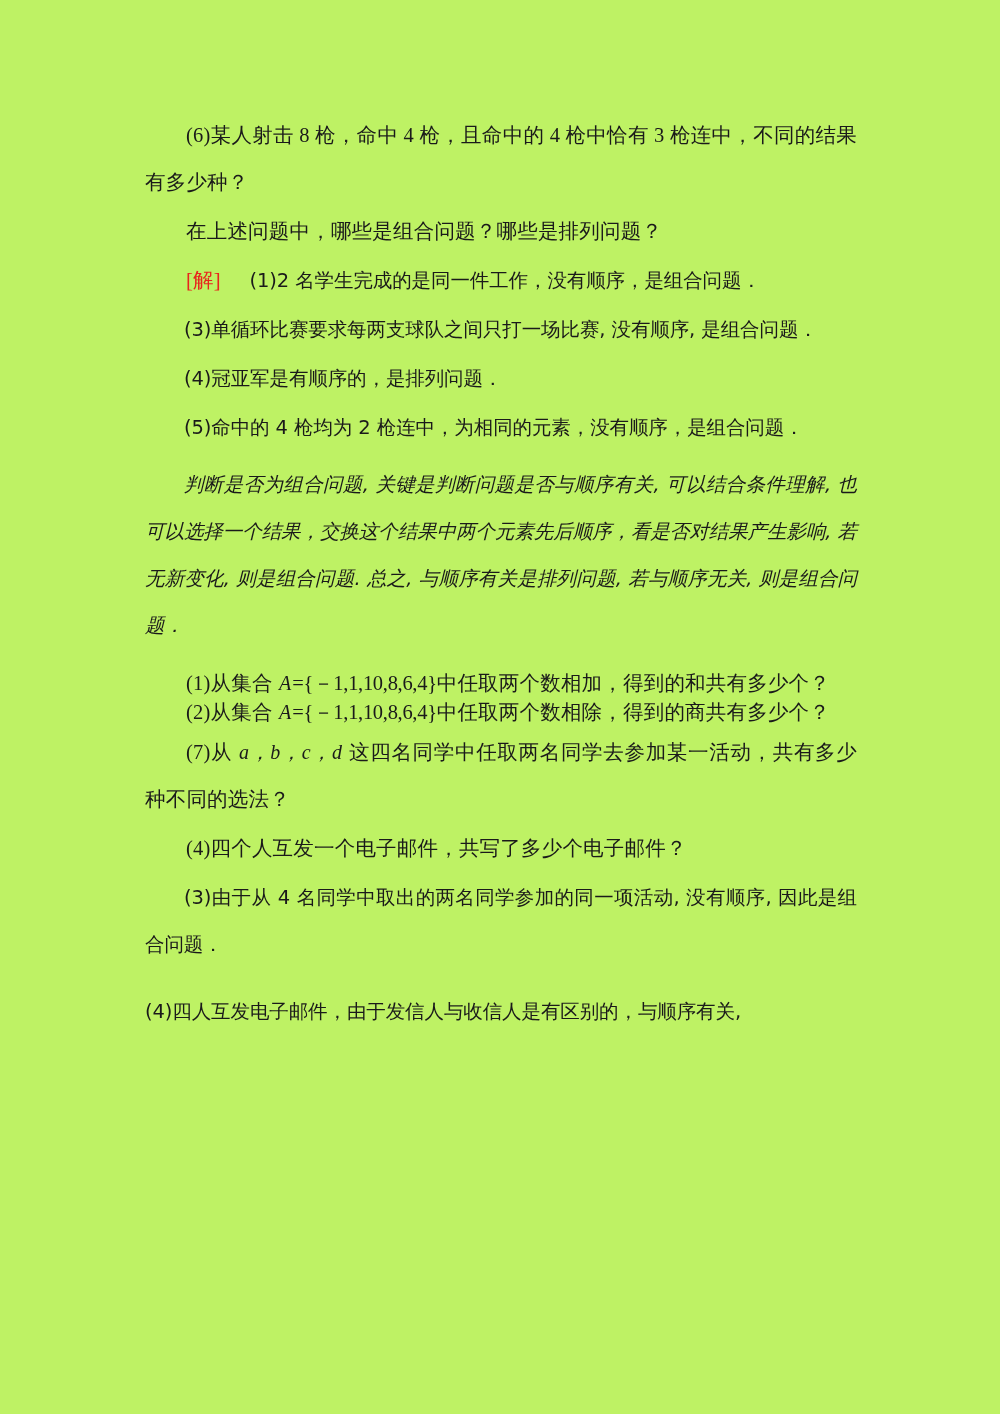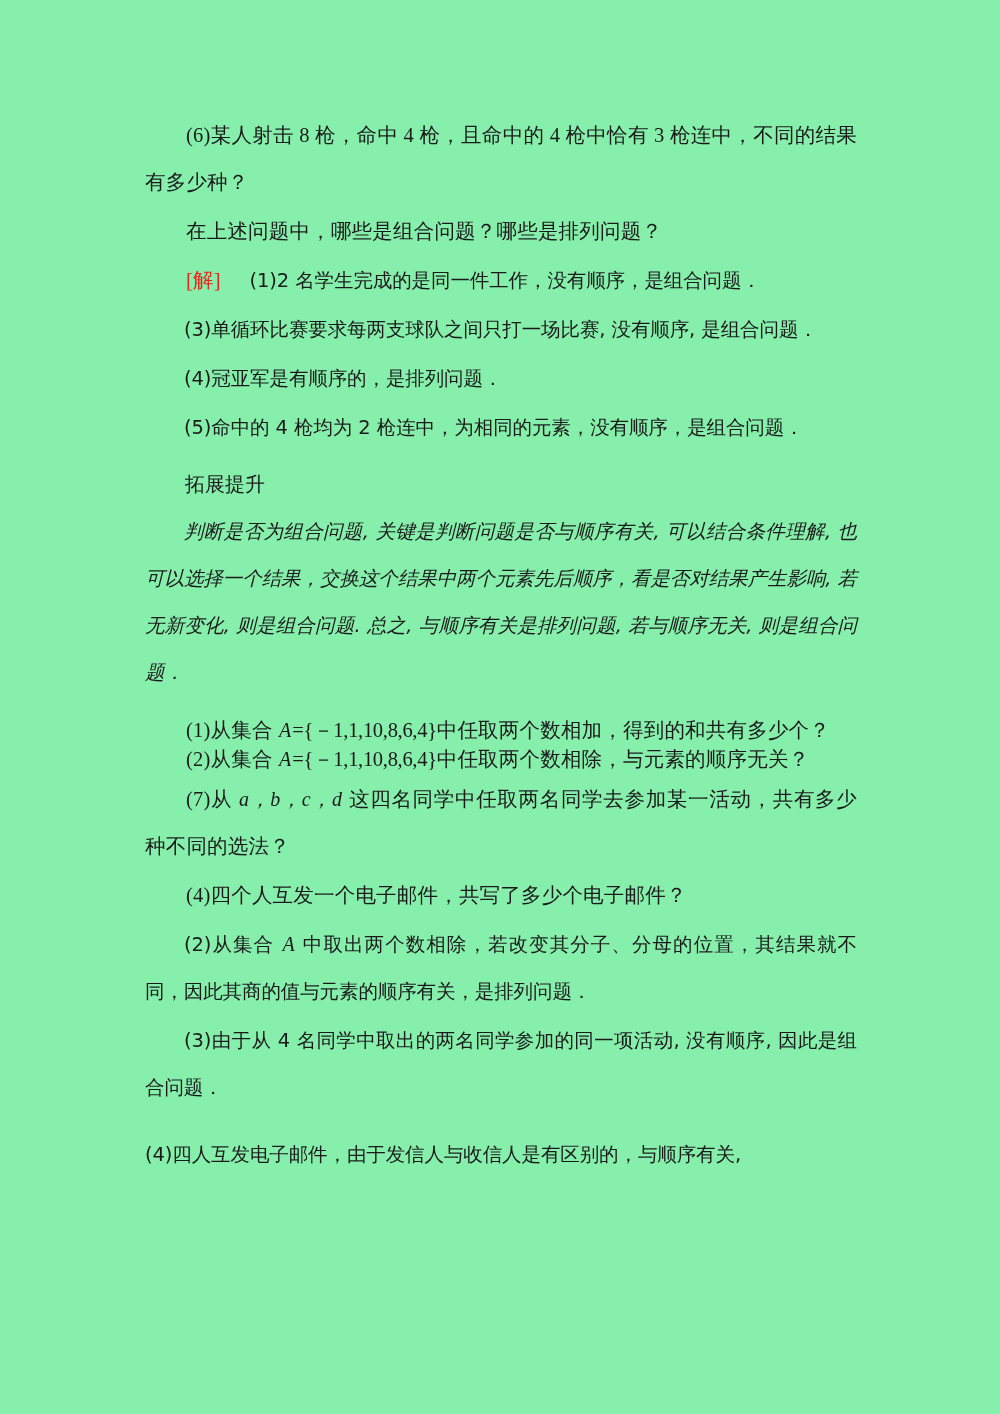--- a/index.html
+++ b/index.html
@@ -4,21 +4,21 @@
 <style>
   html, body {
     margin: 0;
     padding: 0;
     background: #ffffff;
   }
   .page {
     position: relative;
     width: 1000px;
     height: 1414px;
-    background: #86efac;
+    background: #bef264;
     overflow: hidden;
     box-sizing: border-box;
   }
   .content {
     position: absolute;
     left: 145px;
     top: 112px;
     width: 712px;
   }
 
@@ -97,34 +97,32 @@
     <p class="p serif indent gap-sm"><span class="red">[解]</span><span class="tab"></span><span class="sans">(1)2 名学生完成的是同一件工作，没有顺序，是组合问题．</span></p>
 
 
     <p class="p sans indent gap-sm">(3)单循环比赛要求每两支球队之间只打一场比赛, 没有顺序, 是组合问题．</p>
 
     <p class="p sans indent gap-sm">(4)冠亚军是有顺序的，是排列问题．</p>
 
     <p class="p sans indent gap-sm">(5)命中的 4 枪均为 2 枪连中，为相同的元素，没有顺序，是组合问题．</p>
 
 
-    <p class="p heiti-head indent gap-lg">拓展提升</p>
 
     <p class="p sans indent gap-md">判断是否为组合问题, 关键是判断问题是否与顺序有关, 可以结合条件理解, 也可以选择一个结果，交换这个结果中两个元素先后顺序，看是否对结果产生影响, 若无新变化, 则是组合问题. 总之, 与顺序有关是排列问题, 若与顺序无关, 则是组合问题．</p>
 
 
     <p class="p serif indent tight tight-top"><span>(1)从集合 </span><span class="mathvar">A</span><span class="setexpr">={－1,1,10,8,6,4}</span><span>中任取两个数相加，得到的和共有多少个？</span></p>
 
-    <p class="p serif indent tight"><span>(2)从集合 </span><span class="mathvar">A</span><span class="setexpr">={－1,1,10,8,6,4}</span><span>中任取两个数相除，与元素的顺序无关？</span></p>
+    <p class="p serif indent tight"><span>(2)从集合 </span><span class="mathvar">A</span><span class="setexpr">={－1,1,10,8,6,4}</span><span>中任取两个数相除，得到的商共有多少个？</span></p>
 
     <p class="p serif indent gap-sm"><span>(7)从 </span><span class="mathvar">a，b，c，d</span><span> 这四名同学中任取两名同学去参加某一活动，共有多少种不同的选法？</span></p>
 
     <p class="p serif indent gap-sm">(4)四个人互发一个电子邮件，共写了多少个电子邮件？</p>
 
 
-    <p class="p sans indent gap-sm"><span>(2)从集合 </span><span class="mathvar">A</span><span> 中取出两个数相除，若改变其分子、分母的位置，其结果就不同，因此其商的值与元素的顺序有关，是排列问题．</span></p>
 
     <p class="p sans indent gap-sm">(3)由于从 4 名同学中取出的两名同学参加的同一项活动, 没有顺序, 因此是组合问题．</p>
 
     <p class="p sans noindent gap-lg">(4)四人互发电子邮件，由于发信人与收信人是有区别的，与顺序有关,</p>
 
   </div>
 </div>
 
 </body></html>

